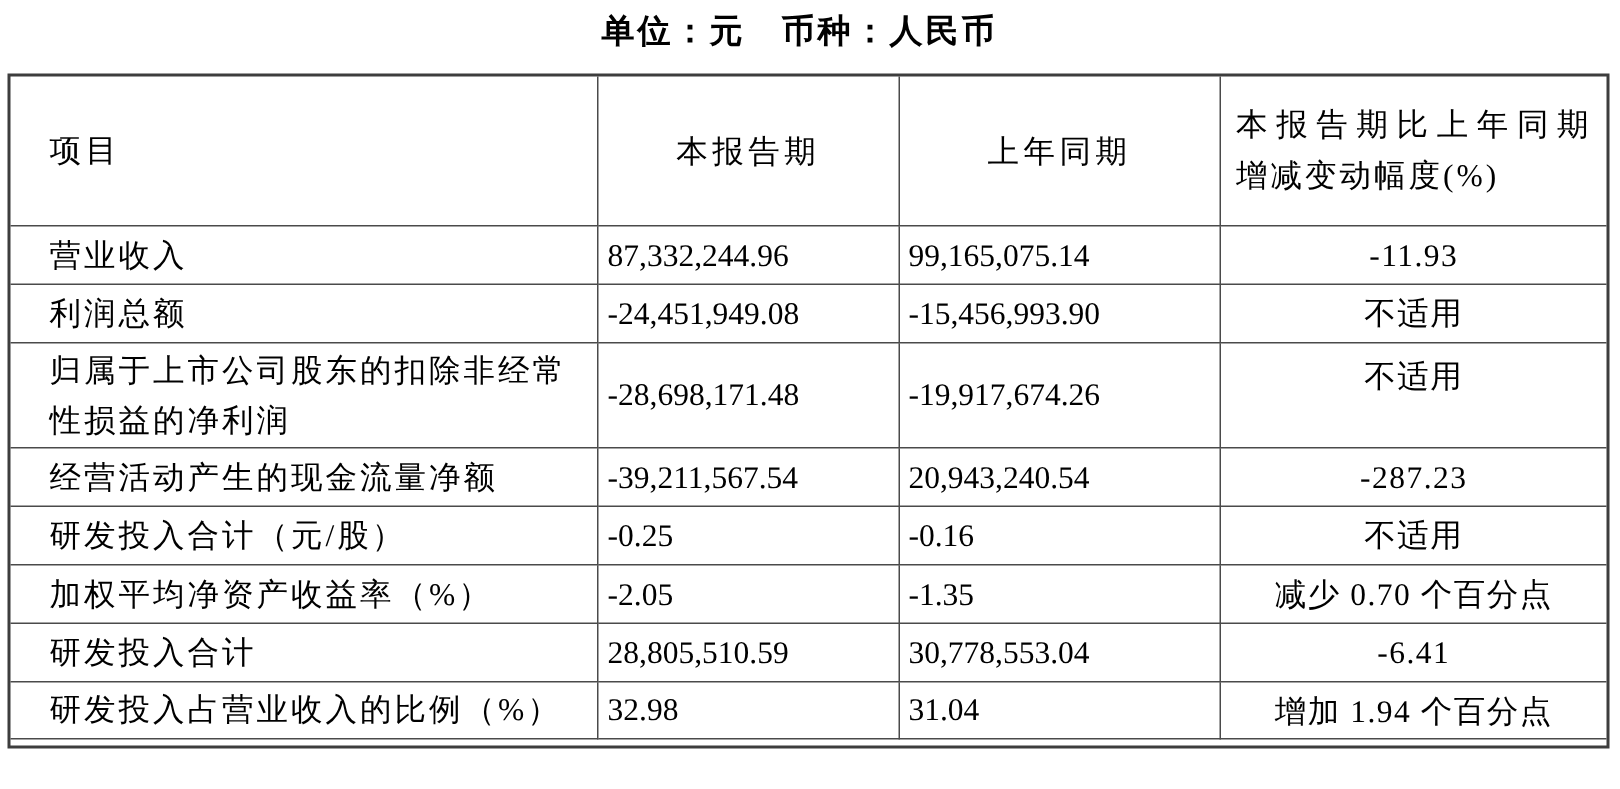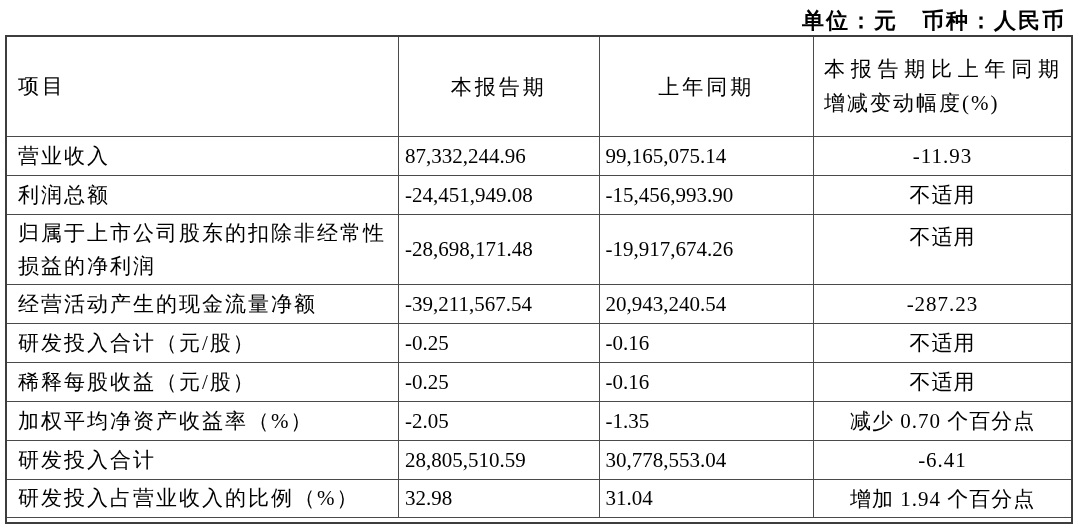--- a/index.html
+++ b/index.html
@@ -4,22 +4,22 @@
 <style>
   * { box-sizing: border-box; }
   html, body { margin: 0; padding: 0; background: #ffffff; }
   body {
     width: 1080px; height: 526px;
     font-family: "Liberation Serif", "DejaVu Serif", serif;
     color: #000000;
     overflow: hidden;
   }
   .unit-line {
-    height: 35px;
-    text-align: right;
+    height: 49px;
+    text-align: center;
     padding: 6px 14px 0 0;
     font-size: 22px;
     font-weight: 700;
     letter-spacing: 2px;
     white-space: nowrap;
   }
   .currency-label { margin-left: 24px; }
   .table-wrap {
     margin: 0 7px 0 5px;
     border: 2px solid #3d3d3d;
@@ -37,21 +37,21 @@
     padding: 2px 6px;
     vertical-align: middle;
   }
   tr > *:first-child { border-left: none; }
   tr > *:last-child  { border-right: none; }
   thead th { border-top: none; }
   thead tr { height: 70px; }
   tbody tr { height: 39px; margin-top: 48px; }
   tbody tr.tall { height: 65px; }
   tbody tr.last { height: 30px; }
-  .c-item { text-align: left; padding-left: 11px; letter-spacing: 2px; line-height: 1.55; font-family: Liberation Serif, serif; }
+  .c-item { text-align: left; padding-left: 26px; letter-spacing: 2px; line-height: 1.55; font-family: Liberation Serif, serif; }
   th.c-item { letter-spacing: 3px; }
   .c-center { text-align: center; letter-spacing: 3px; }
   .c-num { text-align: left; padding-right: 15px; letter-spacing: 0; }
   .c-change { text-align: center; letter-spacing: 1px; }
   tr.tall td.c-change { vertical-align: top; padding-top: 8px; }
   th.change-header { padding: 16px 10px; letter-spacing: 2px; line-height: 1.6; vertical-align: middle; }
   .change-header .l1 { display: block; text-align: justify; text-align-last: justify; }
   .change-header .l2 { display: block; text-align: left; }
 </style>
 </head>
@@ -105,26 +105,20 @@
         <td class="c-num">20,943,240.54</td>
         <td class="c-change">-287.23</td>
       </tr>
       <tr>
         <td class="c-item">研发投入合计（元/股）</td>
         <td class="c-num">-0.25</td>
         <td class="c-num">-0.16</td>
         <td class="c-change">不适用</td>
       </tr>
       <tr>
-        <td class="c-item">稀释每股收益（元/股）</td>
-        <td class="c-num">-0.25</td>
-        <td class="c-num">-0.16</td>
-        <td class="c-change">不适用</td>
-      </tr>
-      <tr>
         <td class="c-item">加权平均净资产收益率（%）</td>
         <td class="c-num">-2.05</td>
         <td class="c-num">-1.35</td>
         <td class="c-change">减少 0.70 个百分点</td>
       </tr>
       <tr>
         <td class="c-item">研发投入合计</td>
         <td class="c-num">28,805,510.59</td>
         <td class="c-num">30,778,553.04</td>
         <td class="c-change">-6.41</td>

